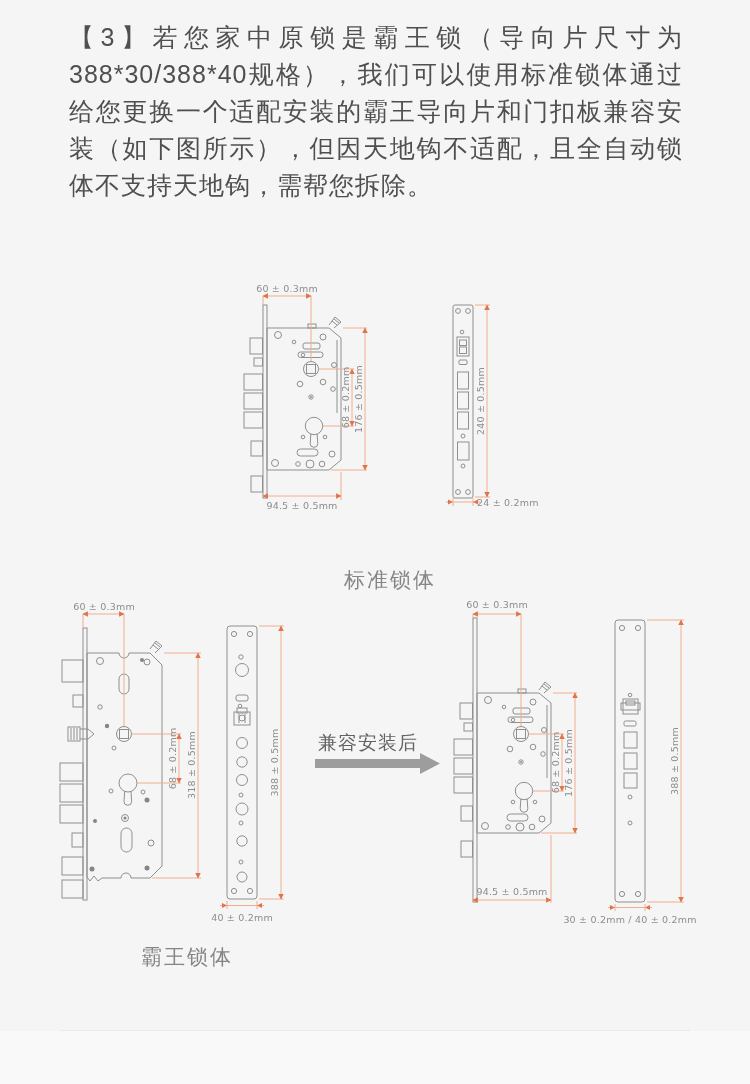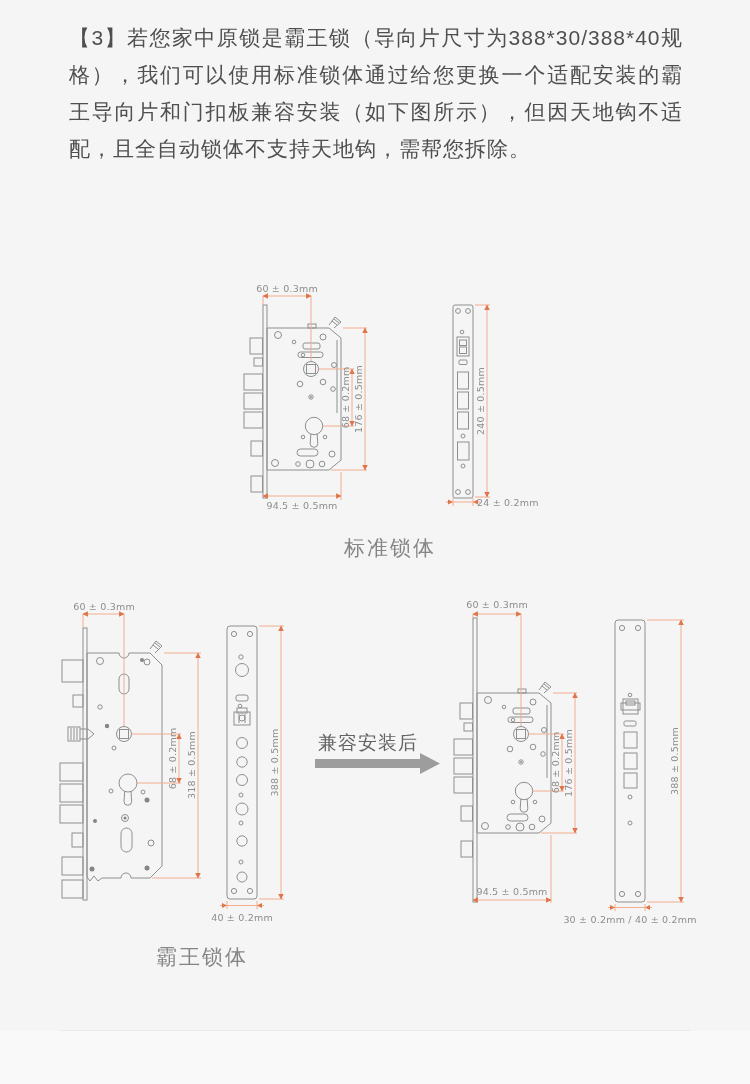--- a/index.html
+++ b/index.html
@@ -1,22 +1,22 @@
 <!DOCTYPE html>
 <html><head>
 <meta charset="utf-8">
 <style>
   html,body{margin:0;padding:0;}
   body{font-family:"Liberation Sans","DejaVu Sans",sans-serif;}
   #page{position:relative;width:750px;height:1084px;background:#f5f5f5;overflow:hidden;}
-  #intro{position:absolute;left:69px;top:19px;width:614px;font-size:21px;line-height:37px;
+  #intro{position:absolute;left:69px;top:19px;width:614px;font-size:25px;line-height:37px;
          color:#4f4f4f;text-align:justify;letter-spacing:1px;}
   .caption{position:absolute;font-size:21px;color:#858585;letter-spacing:2px;text-align:center;}
-  #cap-standard{left:290px;top:534px;width:200px;}
-  #cap-bawang{left:102px;top:943px;width:200px;}
+  #cap-standard{left:290px;top:566px;width:200px;}
+  #cap-bawang{left:87px;top:943px;width:200px;}
   #cap-compat{left:427px;top:943px;width:300px;}
   svg{position:absolute;overflow:visible;}
   #svg-standard{left:230px;top:280px;}
   #svg-bawang{left:40px;top:595px;}
   #svg-arrow{left:300px;top:723px;}
   #svg-compat{left:440px;top:595px;}
   .g{stroke:#8f8f8f;stroke-width:1;fill:none;}
   .fd{fill:#858585;stroke:none;}
   .dl{stroke:#f2ad8e;stroke-width:1;fill:none;}
   .dt{font-family:"DejaVu Sans",sans-serif;font-size:9.5px;fill:#8d8d8d;letter-spacing:0.2px;}

